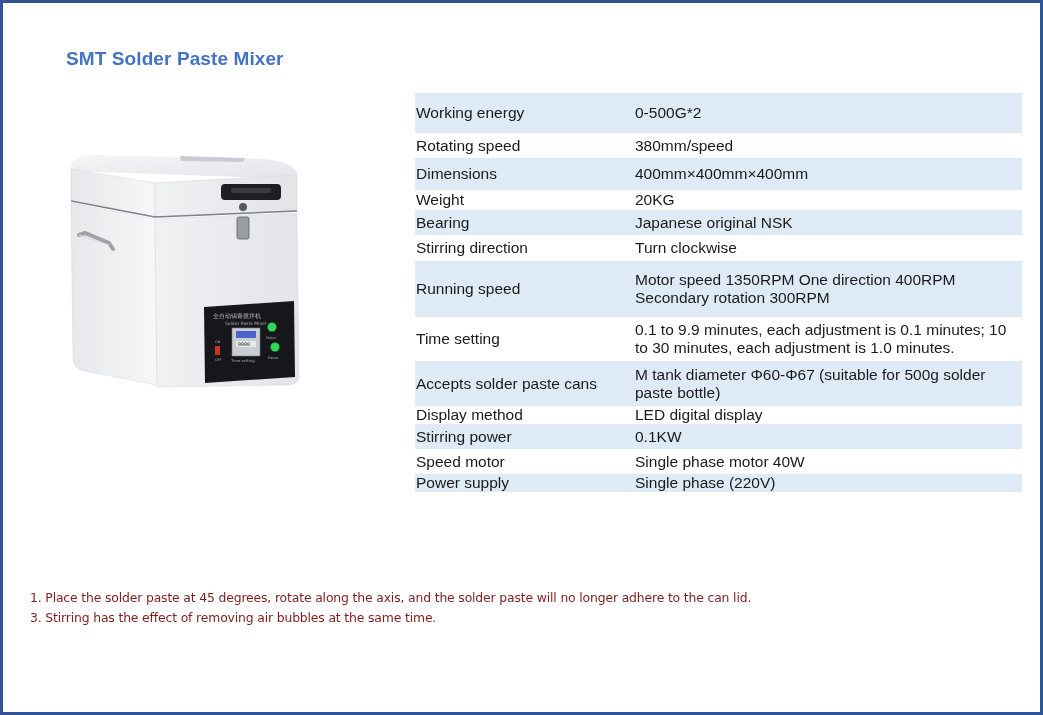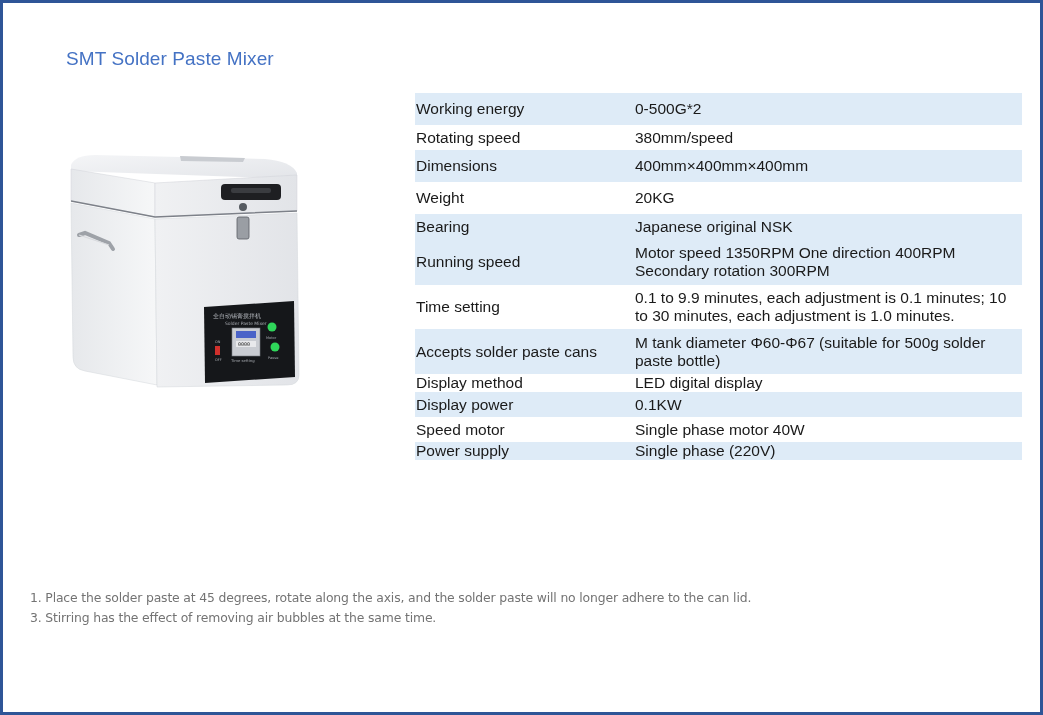--- a/index.html
+++ b/index.html
@@ -6,38 +6,38 @@
   body {
     width: 1043px; height: 715px; background: #ffffff; position: relative; overflow: hidden;
     font-family: "Liberation Sans", sans-serif;
   }
   .frame {
     position: absolute; left: 0; top: 0; width: 1043px; height: 715px;
     box-sizing: border-box; border: 3px solid #2f5597; background: #fff;
   }
   .title {
     position: absolute; left: 63px; top: 45px;
-    font-family: "Liberation Sans", sans-serif; font-weight: normal; font-size: 19px;
+    font-family: "Liberation Sans", sans-serif; font-weight: bold; font-size: 19px;
     color: #4472c4; letter-spacing: 0.1px;
   }
   .product {
     position: absolute; left: 62px; top: 150px; width: 242px; height: 236px;
   }
   table.specs {
     position: absolute; left: 412px; top: 90px; width: 607px;
     border-collapse: collapse;
     font-family: "Liberation Sans", sans-serif; font-size: 15.5px; color: #1a1a1a;
   }
   table.specs td { padding: 0 0 0 1px; vertical-align: middle; line-height: 18px; }
   table.specs td.k { width: 219px; }
   table.specs td.v { padding-left: 0; }
   table.specs tr.shade td { background: #deebf7; }
   .features {
     position: absolute; left: 27px; top: 585px;
-    font-family: "DejaVu Sans", sans-serif; font-size: 12.4px; color: #737373;
+    font-family: "DejaVu Sans", sans-serif; font-size: 12.4px; color: #7f1d1d;
     line-height: 19.5px; letter-spacing: -0.15px;
   }
   .features div { white-space: nowrap; }
 </style>
 </head>
 <body>
 
 <div class="frame">
 
   <div class="title">SMT Solder Paste Mixer</div>
@@ -95,58 +95,62 @@
     <text x="150" y="208" font-size="3.5" fill="#a8acb2" font-family="DejaVu Sans, sans-serif">OFF</text>
 
     <circle cx="207" cy="174" r="4.5" fill="#2fd65a"></circle>
     <text x="201" y="186" font-size="3.5" fill="#a8acb2" font-family="DejaVu Sans, sans-serif">Motor</text>
     <circle cx="210" cy="194" r="4.5" fill="#2fd65a"></circle>
     <text x="203" y="206" font-size="3.5" fill="#a8acb2" font-family="DejaVu Sans, sans-serif">Pause</text>
   </svg>
 
   <table class="specs">
     <tbody>
-      <tr class="shade" style="height:32px">
+      <tr class="shade" style="height:40px">
         <td class="k">Working energy</td>
         <td class="v">0-500G*2</td>
       </tr>
       <tr style="height:25px">
         <td class="k">Rotating speed</td>
         <td class="v">380mm/speed</td>
       </tr>
       <tr class="shade" style="height:32px">
         <td class="k">Dimensions</td>
         <td class="v">400mm×400mm×400mm</td>
       </tr>
-      <tr style="height:32px">
+      <tr style="height:20px">
         <td class="k">Weight</td>
         <td class="v">20KG</td>
       </tr>
       <tr class="shade" style="height:25px">
         <td class="k">Bearing</td>
         <td class="v">Japanese original NSK</td>
       </tr>
-      <tr class="shade" style="height:46px">
+      <tr style="height:26px">
+        <td class="k">Stirring direction</td>
+        <td class="v">Turn clockwise</td>
+      </tr>
+      <tr class="shade" style="height:56px">
         <td class="k">Running speed</td>
         <td class="v">Motor speed 1350RPM One direction 400RPM Secondary rotation 300RPM</td>
       </tr>
       <tr style="height:44px">
         <td class="k">Time setting</td>
         <td class="v">0.1 to 9.9 minutes, each adjustment is 0.1 minutes; 10 to 30 minutes, each adjustment is 1.0 minutes.</td>
       </tr>
       <tr class="shade" style="height:45px">
         <td class="k">Accepts solder paste cans</td>
         <td class="v">M tank diameter Φ60-Φ67 (suitable for 500g solder paste bottle)</td>
       </tr>
       <tr style="height:16px">
         <td class="k">Display method</td>
         <td class="v">LED digital display</td>
       </tr>
       <tr class="shade" style="height:25px">
-        <td class="k">Display power</td>
+        <td class="k">Stirring power</td>
         <td class="v">0.1KW</td>
       </tr>
       <tr style="height:25px">
         <td class="k">Speed motor</td>
         <td class="v">Single phase motor 40W</td>
       </tr>
       <tr class="shade" style="height:16px">
         <td class="k">Power supply</td>
         <td class="v">Single phase (220V)</td>
       </tr>

